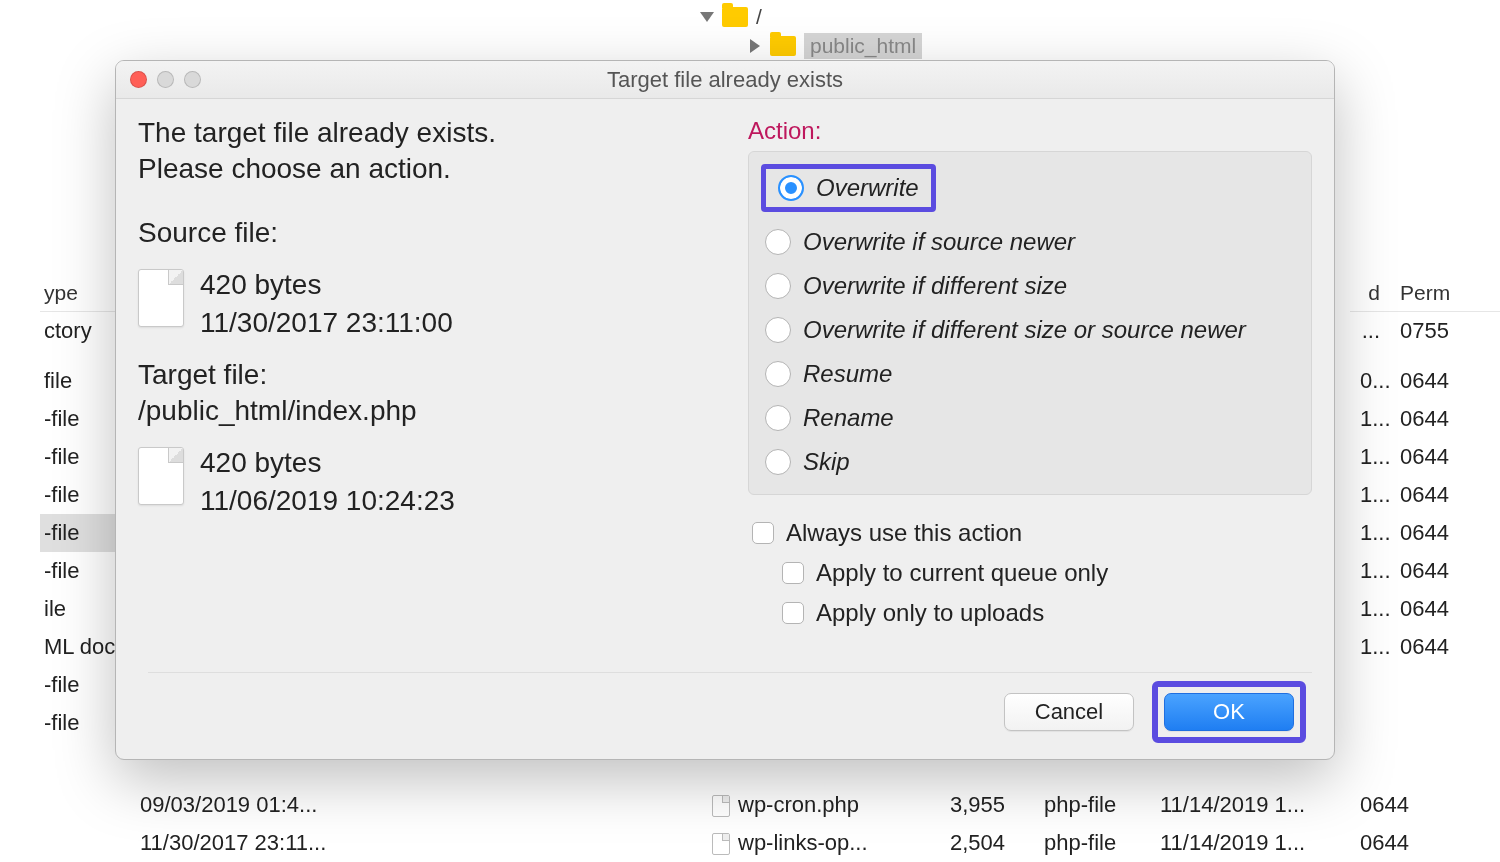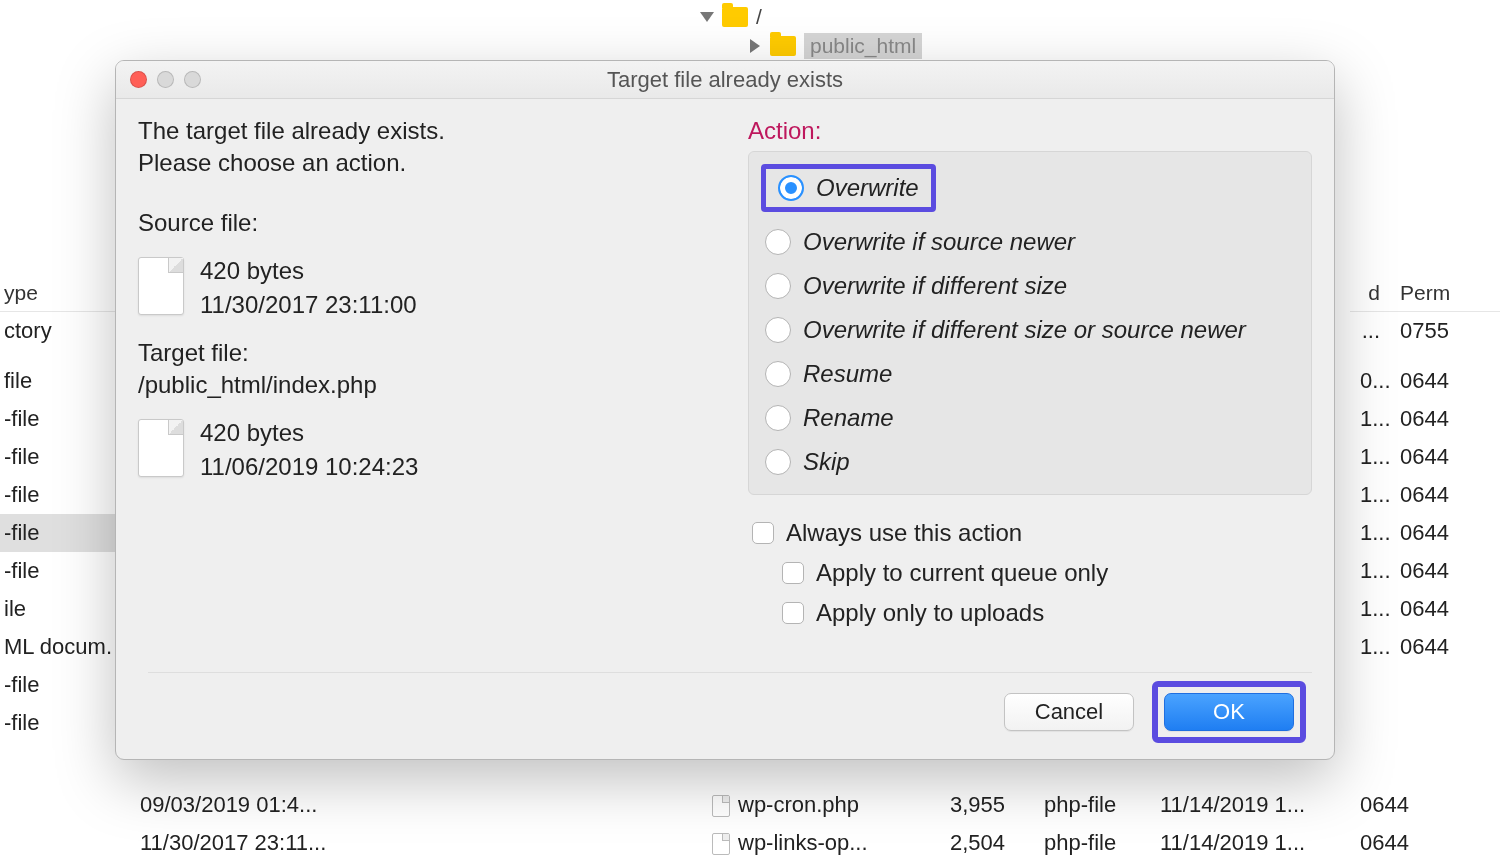--- a/index.html
+++ b/index.html
@@ -25,20 +25,21 @@
     .folder-icon::before { content:""; position:absolute; top:-4px; left:0; width:11px; height:5px; background:#ffcb00; border-radius:2px 2px 0 0; }
     .disclosure { width:0; height:0; border-left:7px solid transparent; border-right:7px solid transparent; border-top:10px solid #777; }
     .disclosure.right { transform: rotate(-90deg); }
     .sel-bg { background:#d5d5d5; padding:1px 6px; color:#888; }
 
     .bg-left-col {
       position: absolute;
       left: 0; top: 275px;
       width: 120px;
       border-right: 1px solid #f97316;
+      padding-left: 40px;
     }
     .bg-left-col .hdr { font-size: 21px; color:#333; padding: 6px 4px; border-bottom:1px solid #e6e6e6; }
     .bg-left-col .cell { font-size: 22px; padding: 6px 4px; white-space: nowrap; overflow: hidden; text-overflow: clip; }
     .bg-left-col .cell.sel { background:#dfdfdf; }
 
     .bg-right-cols {
       position: absolute;
       right: 0; top: 275px;
     }
     .bg-right-cols .hdr-row { display:flex; border-bottom:1px solid #e6e6e6; }
@@ -82,21 +83,21 @@
       position: relative;
       background: linear-gradient(#f3f3f3,#e9e9e9);
     }
     .traffic { position:absolute; left:14px; top:10px; display:flex; gap:10px; }
     .tl { width:17px; height:17px; border-radius:50%; border:1px solid rgba(0,0,0,.15); }
     .tl.red { background:#ff5f57; }
     .tl.grey { background:#d9d9d9; }
     .titlebar .title { margin:0 auto; font-size:22px; color:#555; }
 
     .dlg-body { display:flex; padding: 18px 22px 0 22px; gap: 30px; height: calc(100% - 38px); }
-    .left-pane { width: 580px; font-size:24px; }
+    .left-pane { width: 580px; font-size:28px; }
     .left-pane p { margin-bottom: 4px; }
     .left-pane .gap { height: 28px; }
     .left-pane .path { word-break: break-all; }
     .file-block { display:flex; gap:16px; margin-top:20px; margin-bottom:14px; }
     .big-doc {
       width: 46px; height: 58px; background:#fff; border:1px solid #c9c9c9; border-radius:3px; position:relative;
       box-shadow: 0 1px 2px rgba(0,0,0,.08);
     }
     .big-doc::after { content:""; position:absolute; top:0; right:0; width:14px; height:14px; background:linear-gradient(135deg,#f2f2f2 50%, #ddd 50%); border-left:1px solid #c9c9c9; border-bottom:1px solid #c9c9c9; }
     .file-meta div { margin-bottom:6px; }

